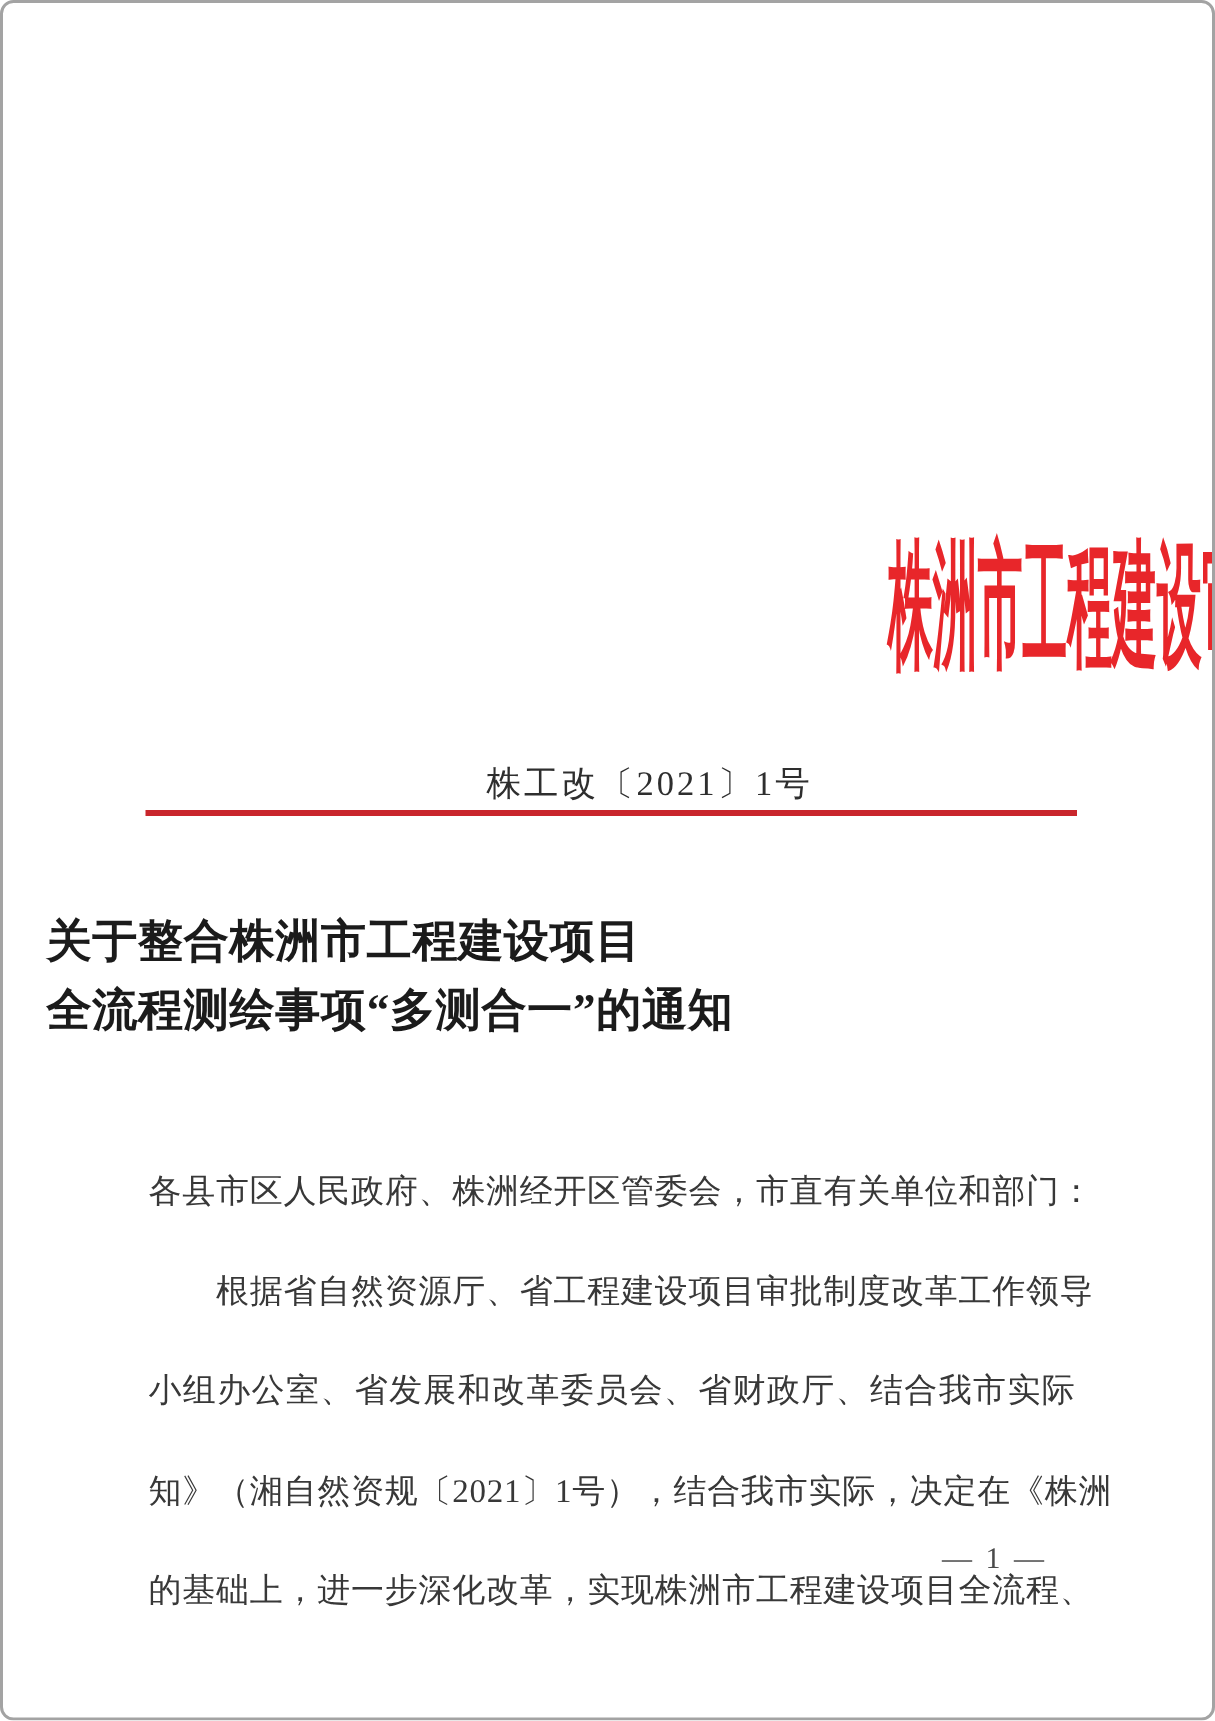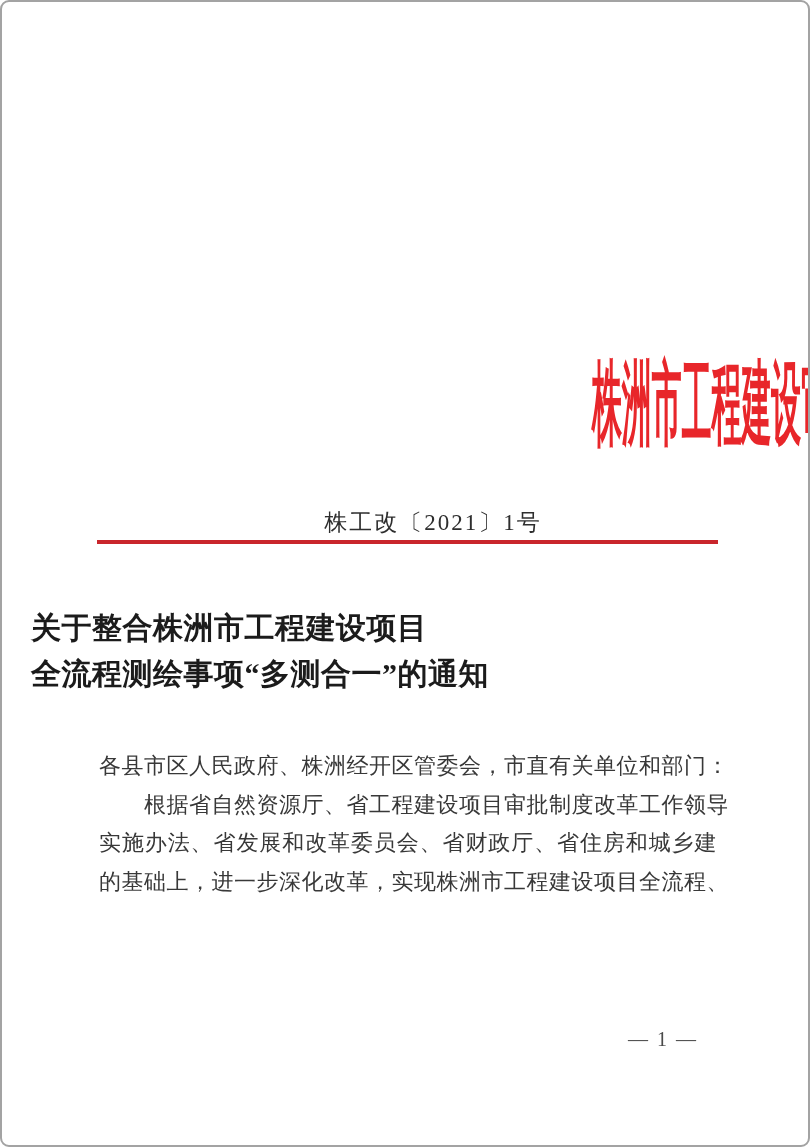--- a/index.html
+++ b/index.html
@@ -78,20 +78,21 @@
     width: 618px;
     font-size: 22px;
     line-height: 38.5px;
     color: #383838;
   }
   .body-line {
     white-space: nowrap;
     text-align: justify;
     text-align-last: justify;
     letter-spacing: 0.5px;
+    margin-top: 28px;
   }
   .body-line.indent {
     padding-left: 45px;
   }
   .page-number {
     position: absolute;
     top: 1026px;
     right: 110px;
     font-size: 20px;
     letter-spacing: 2px;
@@ -113,19 +114,20 @@
   <div class="red-rule"></div>
 
   <div class="doc-title">
     <div>关于整合株洲市工程建设项目</div>
     <div>全流程测绘事项“多测合一”的通知</div>
   </div>
 
   <div class="body-block">
     <div class="body-line">各县市区人民政府、株洲经开区管委会，市直有关单位和部门：</div>
     <div class="body-line indent">根据省自然资源厅、省工程建设项目审批制度改革工作领导</div>
-    <div class="body-line">实施办法、省发展和改革委员会、省财政厅、省住房和城乡建</div>
+    <div class="body-line">小组办公室、省发展和改革委员会、省财政厅、结合我市实际</div>
+    <div class="body-line">知》（湘自然资规〔2021〕1号），结合我市实际，决定在《株洲</div>
     <div class="body-line">的基础上，进一步深化改革，实现株洲市工程建设项目全流程、</div>
   </div>
 
   <div class="page-number">— 1 —</div>
 
 </div>
 
 </body></html>

